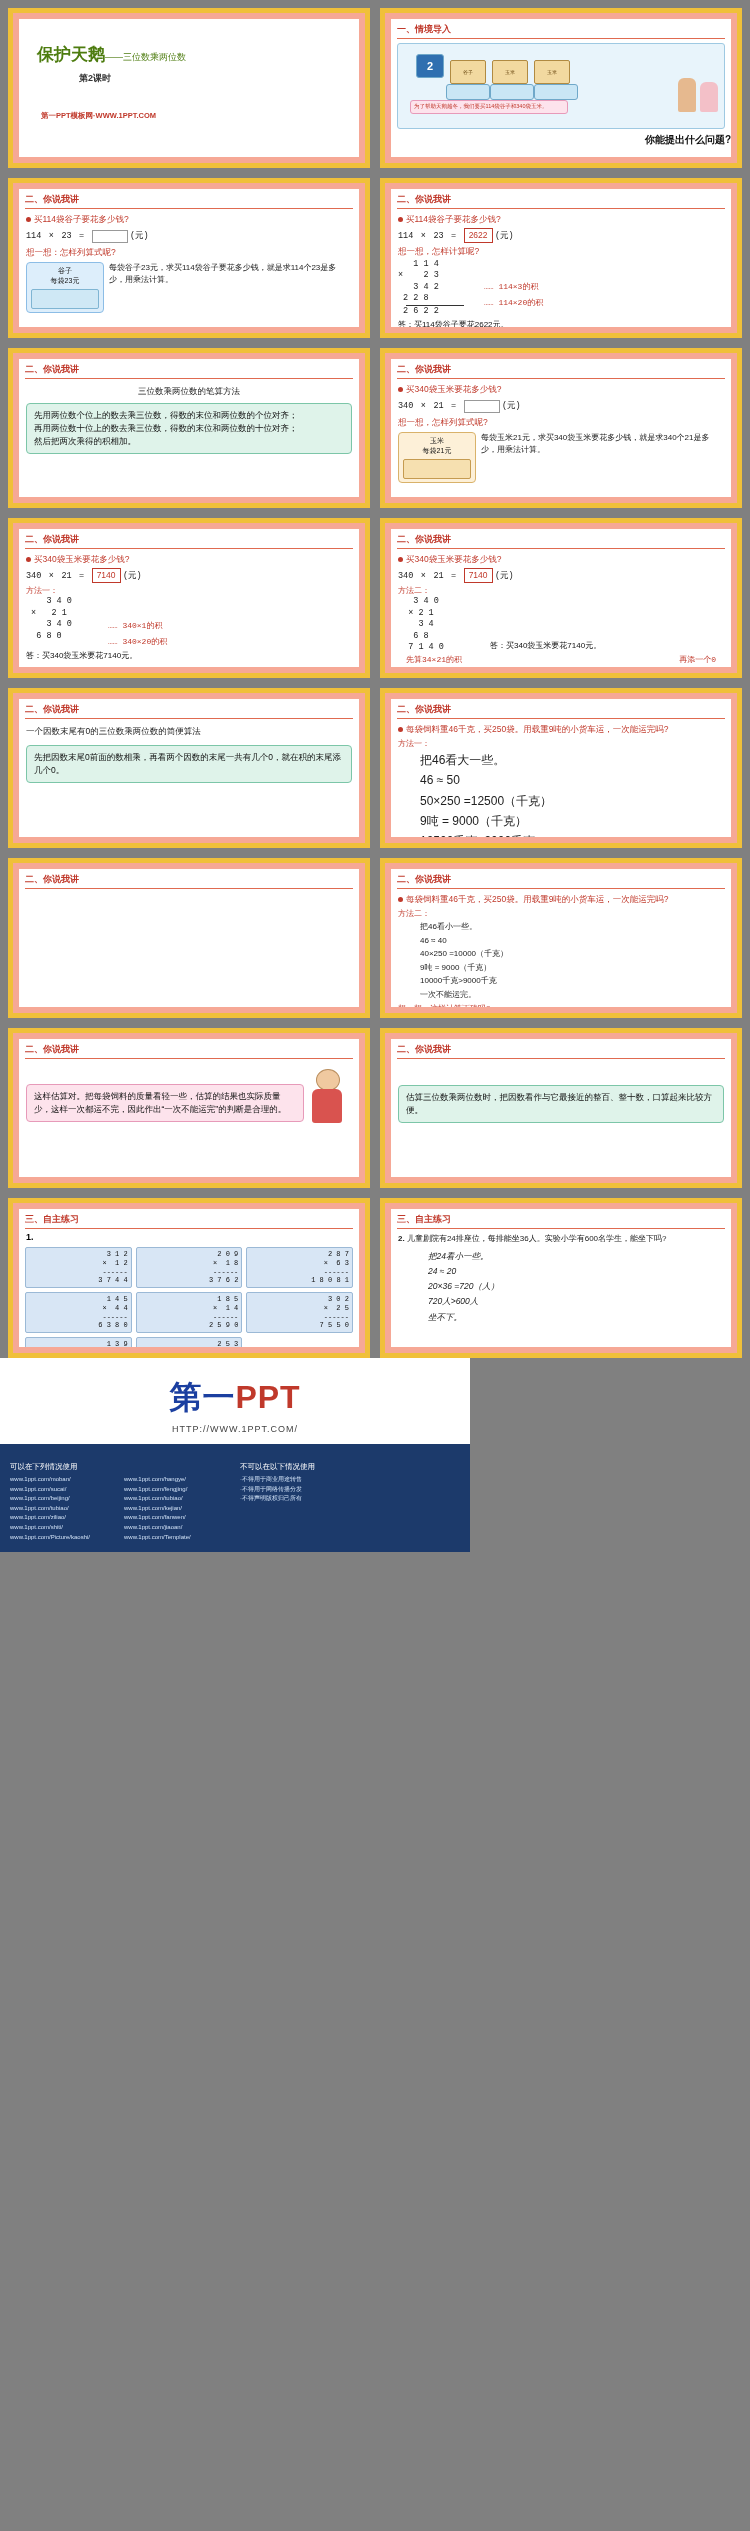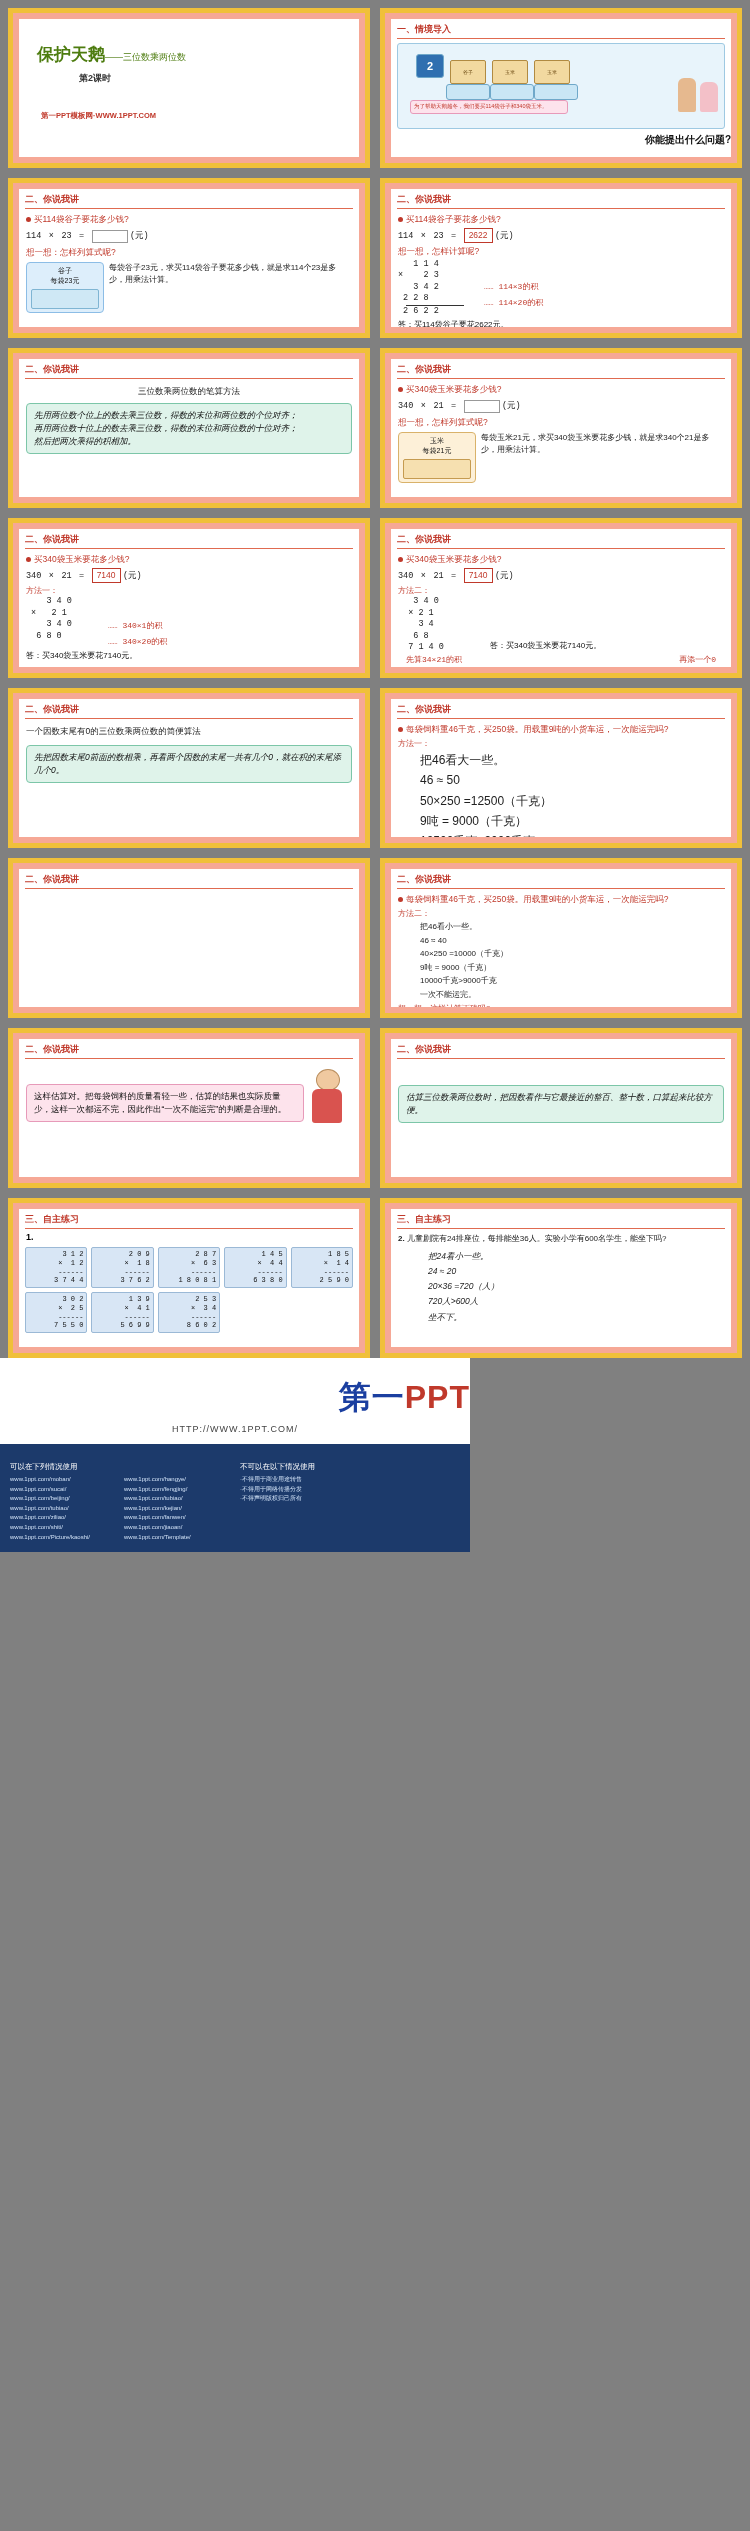--- a/index.html
+++ b/index.html
@@ -6,21 +6,21 @@
   body{width:750px;font-family:"Liberation Sans","DejaVu Sans",sans-serif;}
   .page{width:750px;}
   .grid{display:grid;grid-template-columns:1fr 1fr;gap:10px;padding:8px 8px 0 8px;box-sizing:border-box;background:#808080;}
   .slide{background:#f6a896;border:5px solid #f0c03a;box-sizing:border-box;padding:6px;height:160px;position:relative;overflow:hidden;}
   .slide .inner{background:#ffffff;width:100%;height:100%;box-sizing:border-box;position:relative;overflow:hidden;}
   .hdr{font-size:9px;color:#c0392b;padding:4px 6px 0 6px;font-weight:bold;}
   .hdr-line{border-bottom:1px solid #e06a50;margin:2px 6px 0 6px;}
   .body{padding:4px 7px;font-size:8.5px;color:#222;line-height:1.45;}
   .red{color:#c0392b;}
   .dot{display:inline-block;width:5px;height:5px;border-radius:50%;background:#c0392b;margin-right:3px;vertical-align:middle;}
-  .box-green{background:#dff3ea;border:1px solid #7cc6a8;border-radius:4px;padding:5px 7px;font-size:8.5px;line-height:1.5;color:#111;font-style:italic;}
+  .box-green{background:#dff3ea;border:1px solid #7cc6a8;border-radius:4px;padding:5px 7px;font-size:8.5px;line-height:1.5;color:#111;}
   .box-pink{background:#fde3ec;border:1px solid #e79ab9;border-radius:4px;padding:5px 7px;font-size:8.5px;line-height:1.5;color:#111;}
   .box-blue{background:#ddeefb;border:1px solid #8cbde6;border-radius:4px;padding:5px 7px;font-size:8.5px;line-height:1.5;color:#111;}
   .ans{font-size:8px;color:#111;}
   .mono{font-family:"Liberation Mono","DejaVu Sans Mono",monospace;}
   .calc{font-family:"Liberation Mono","DejaVu Sans Mono",monospace;font-size:8.5px;line-height:1.35;white-space:pre;}
   .calcred{font-family:"Liberation Mono","DejaVu Sans Mono",monospace;font-size:8px;color:#c0392b;white-space:pre;}
   .inputbox{display:inline-block;border:1px solid #999;min-width:34px;height:11px;vertical-align:middle;}
   .valbox{display:inline-block;border:1px solid #c0392b;color:#c0392b;padding:0 4px;font-size:8.5px;}
 
   
@@ -31,27 +31,27 @@
   .t-site{font-size:7.5px;color:#c0392b;padding:26px 0 0 22px;font-weight:bold;}
 
   
   .illus{background:#e8f4fb;border:1px solid #9ec9e2;border-radius:3px;margin:4px 6px;height:84px;position:relative;overflow:hidden;}
   .q-text{text-align:right;font-size:10px;font-weight:bold;color:#111;margin-top:4px;}
   .bag{position:absolute;background:#f2d9a0;border:1px solid #b08a42;border-radius:2px;}
   .tray{position:absolute;background:#c9e6f5;border:1px solid #6fa8c9;border-radius:3px;}
   .kid{position:absolute;}
 
   
-  .pgrid{display:grid;grid-template-columns:repeat(5,1fr);gap:4px;padding:2px 6px;}
+  .pgrid{display:grid;grid-template-columns:repeat(3,1fr);gap:4px;padding:2px 6px;}
   .pcell{background:#d8e6f5;border:1px solid #9bb9d6;border-radius:2px;padding:2px 3px;font-family:"Liberation Mono","DejaVu Sans Mono",monospace;font-size:7px;line-height:1.25;color:#111;white-space:pre;text-align:right;}
 
   
   .footer{width:750px;box-sizing:border-box;}
   .f-top{background:#ffffff;padding:18px 0 10px 0;text-align:center;}
-  .f-logo{font-size:32px;font-weight:bold;color:#1b3fa0;letter-spacing:1px;text-align:right;}
+  .f-logo{font-size:32px;font-weight:bold;color:#1b3fa0;letter-spacing:1px;}
   .f-logo .p{color:#c0392b;}
   .f-url{font-size:9px;color:#444;letter-spacing:1px;margin-top:4px;}
   .f-bottom{background:#1c3a6b;color:#fff;padding:18px 10px 10px 10px;font-size:7px;}
   .f-cols{display:grid;grid-template-columns:1fr 1fr;gap:10px;}
   .f-head{font-size:7.5px;margin-bottom:3px;}
   .f-list{display:grid;grid-template-columns:1fr 1fr;gap:0 8px;font-size:6px;line-height:1.6;color:#cfe0f5;}
   .f-list2{font-size:6px;line-height:1.6;color:#cfe0f5;}
 </style>
 </head>
 <body>

